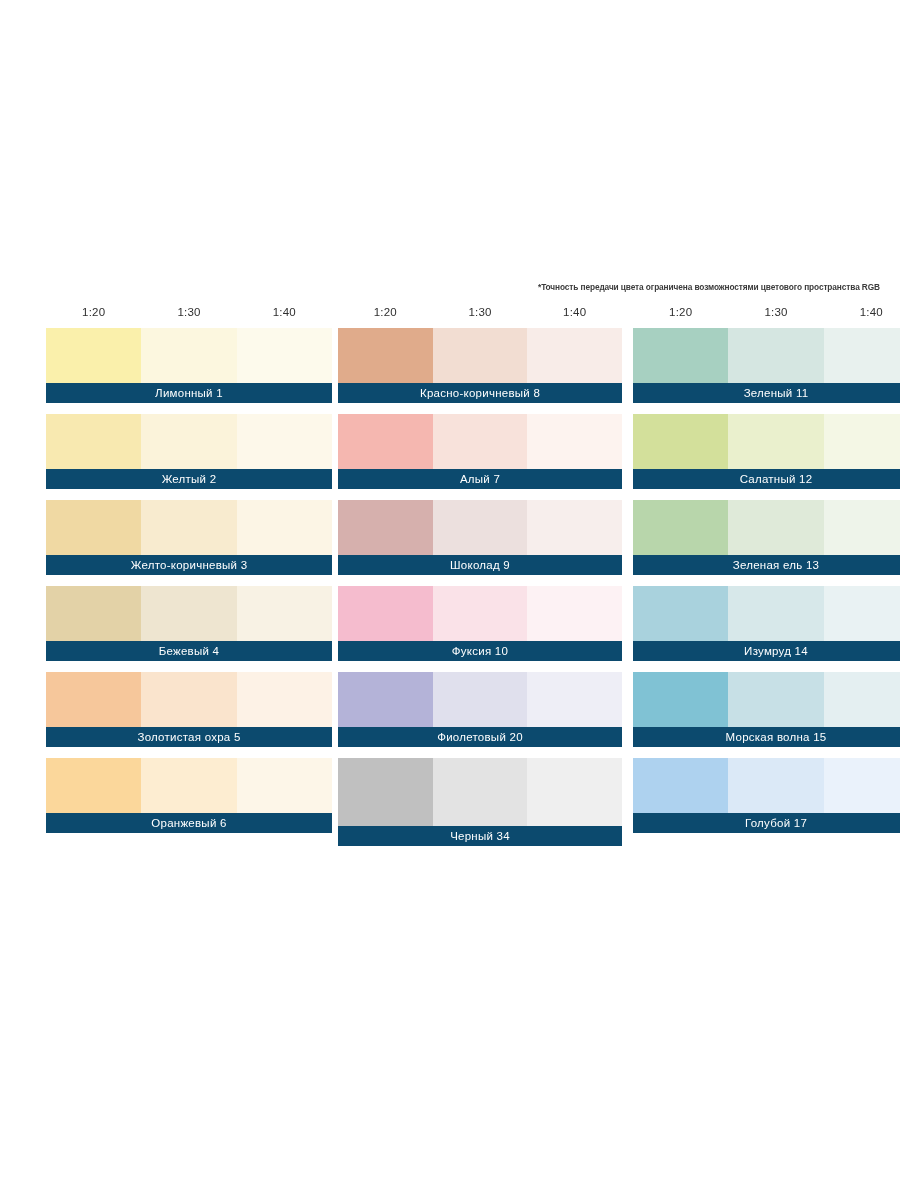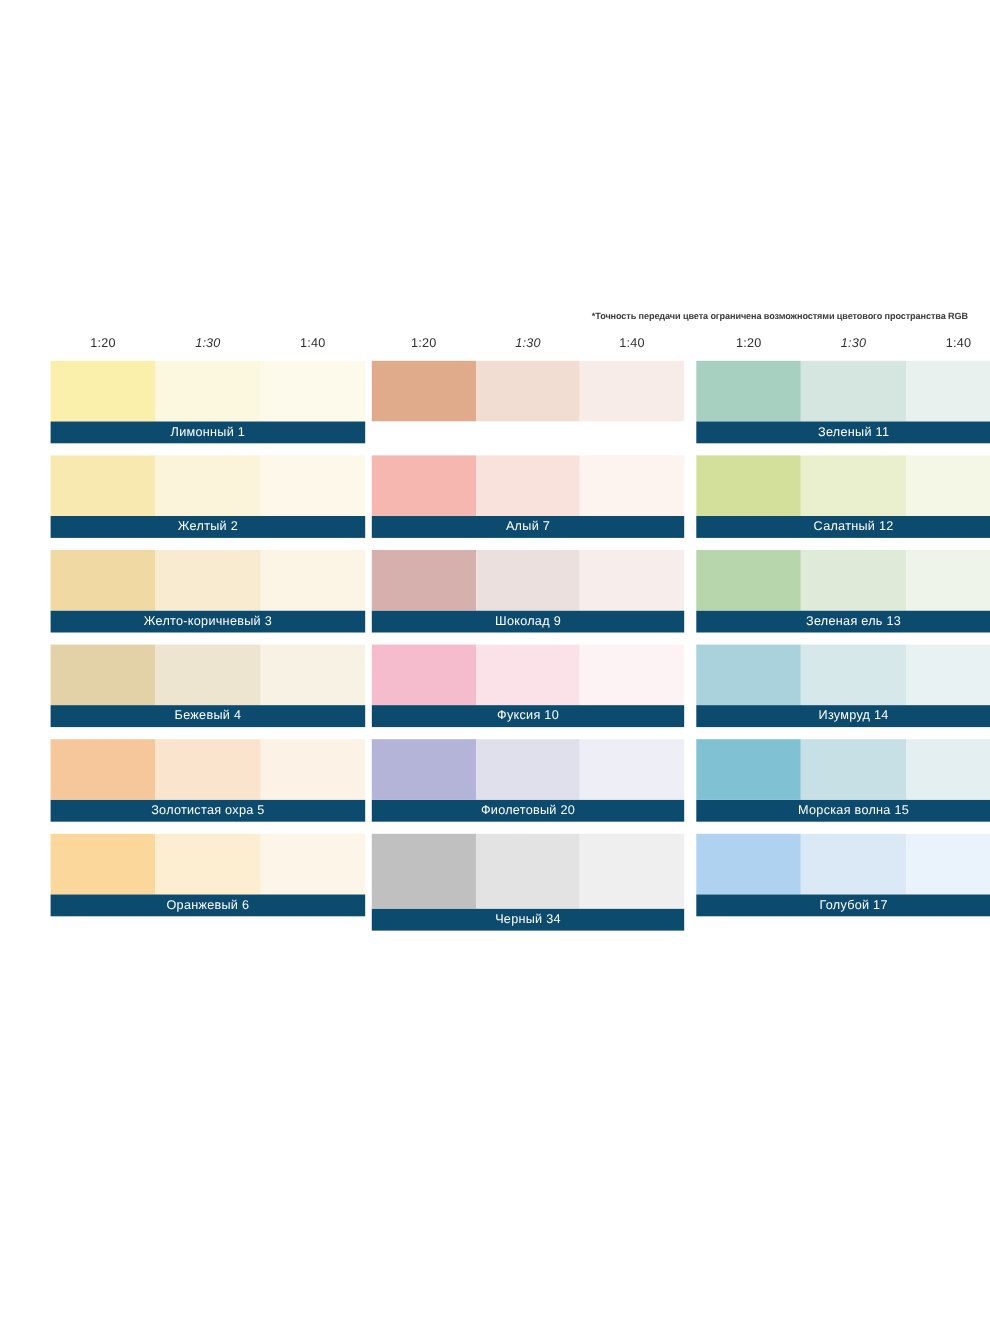--- a/index.html
+++ b/index.html
@@ -61,21 +61,21 @@
     position: absolute;
     top: 0;
     width: 33.3333%;
     font-size: 11.5px;
     color: #2f2f2f;
     text-align: center;
     line-height: 18px;
     letter-spacing: 0.2px;
   }
   .ratio-cell.r0 { left: 0%; }
-  .ratio-cell.r1 { left: 33.3333%; font-style: italic; }
+  .ratio-cell.r1 { left: 33.3333%; }
   .ratio-cell.r2 { left: 66.6666%; }
 
   .swatch-row {
     position: relative;
     width: 100%;
     height: 75px;
     margin-bottom: 11px;
   }
   .swatch-strip {
     display: flex;
@@ -183,20 +183,21 @@
         <div class="ratio-cell r2">1:40</div>
       </div>
       <div>
 
         <div class="swatch-row">
           <div class="swatch-strip">
             <div class="swatch-cell" style="background-color: rgb(224, 171, 139);"></div>
             <div class="swatch-cell" style="background-color: rgb(242, 221, 210);"></div>
             <div class="swatch-cell" style="background-color: rgb(248, 236, 232);"></div>
           </div>
+          <div class="row-label-bar">Красно-коричневый 8</div>
         </div>
 
         <div class="swatch-row">
           <div class="swatch-strip">
             <div class="swatch-cell" style="background-color: rgb(245, 183, 176);"></div>
             <div class="swatch-cell" style="background-color: rgb(248, 226, 219);"></div>
             <div class="swatch-cell" style="background-color: rgb(253, 243, 239);"></div>
           </div>
           <div class="row-label-bar">Алый 7</div>
         </div>

